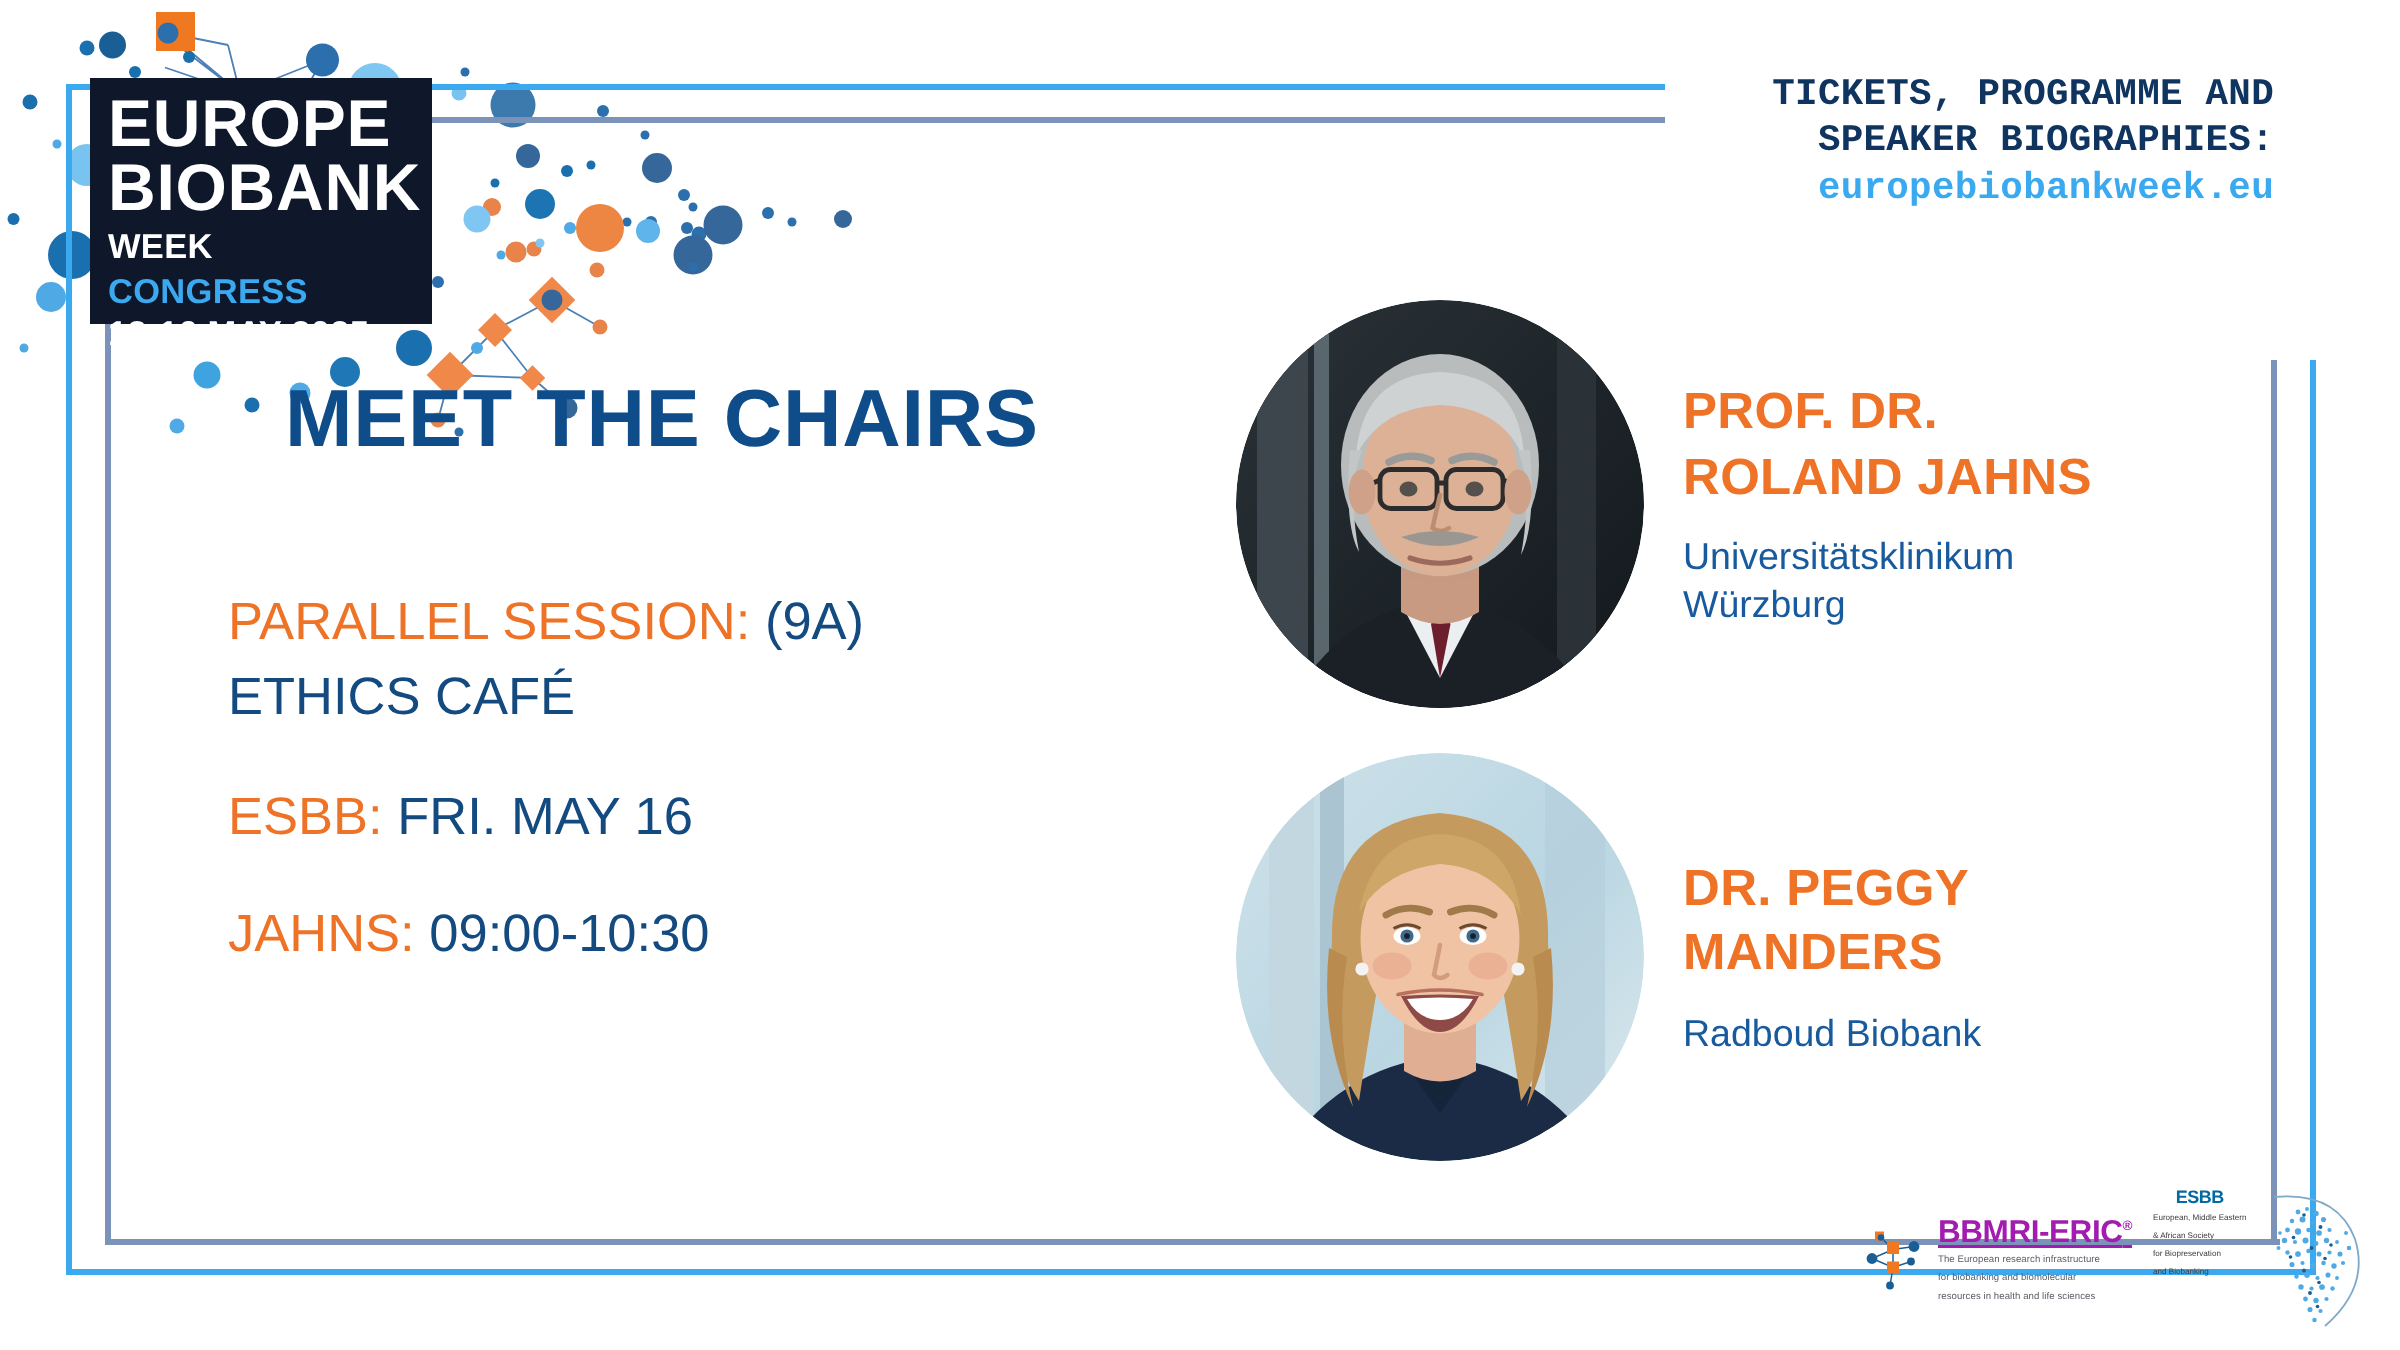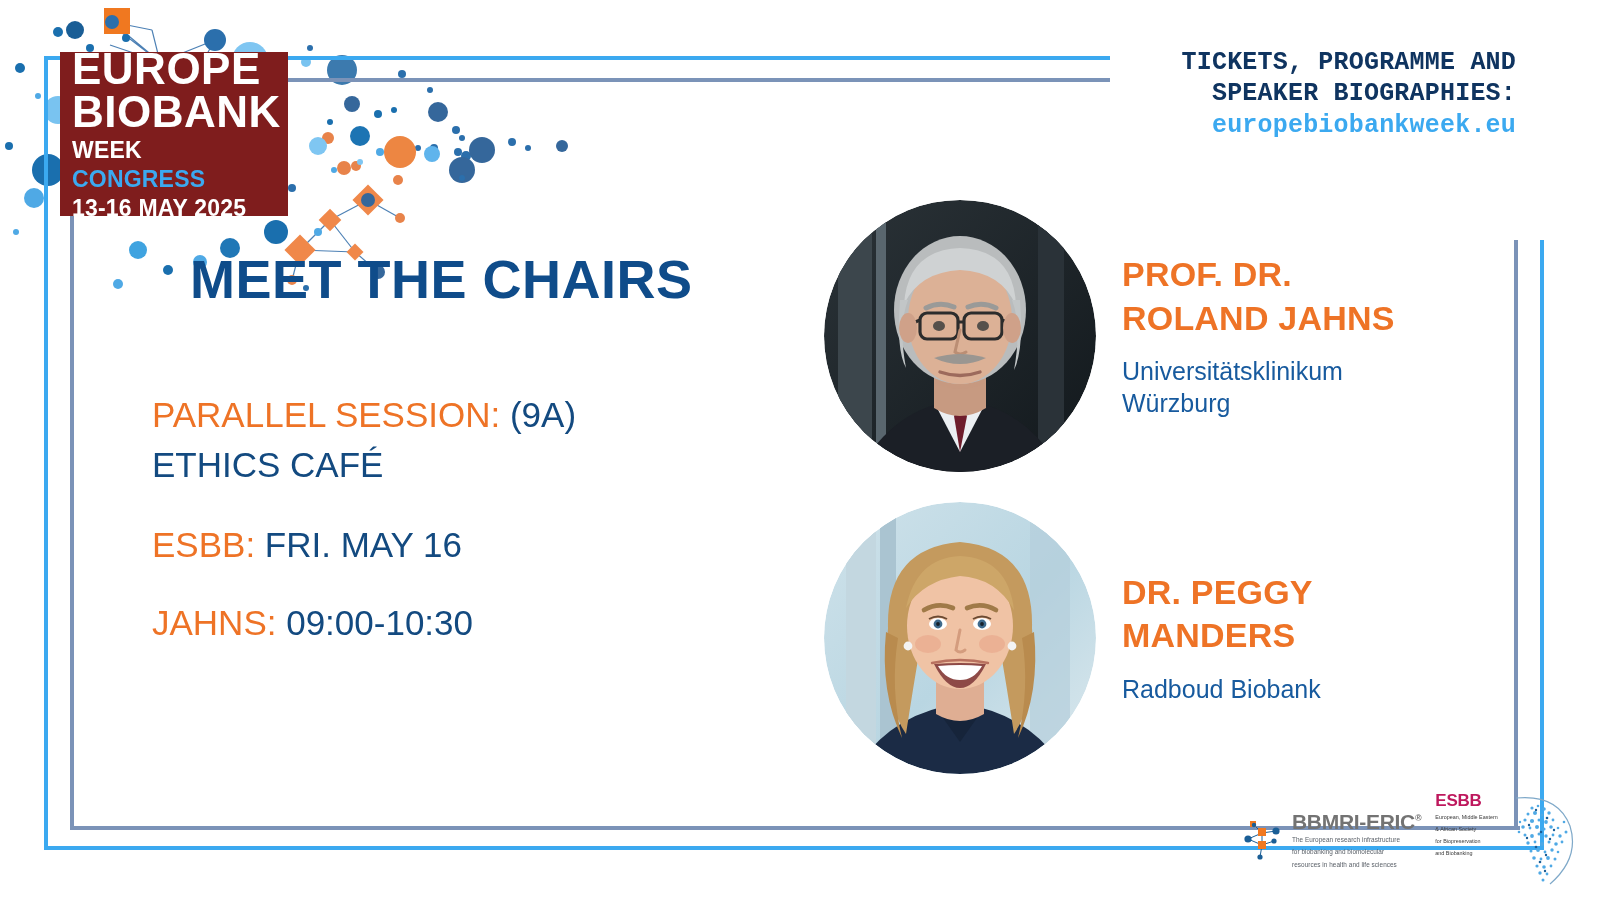--- a/index.html
+++ b/index.html
@@ -45,23 +45,23 @@
     position:absolute; left:1514px; top:240px; width:4px; height:590px;
     background:#7B93B8;
   }
 
   
   .particles { position:absolute; left:0; top:0; width:760px; height:300px; pointer-events:none; }
 
   
   .logo-box {
     position:absolute; left:60px; top:52px; width:228px; height:164px;
-    background:#7f1d1d;
+    background:#0f172a;
     padding:10px 12px 8px 12px;
-    display:flex; flex-direction:column; justify-content:center;
+    display:flex; flex-direction:column; 
   }
   .logo-l1 { color:#ffffff; font-size:44px; font-weight:bold; line-height:0.96; letter-spacing:0.5px; }
   .logo-l2 { color:#ffffff; font-size:44px; font-weight:bold; line-height:0.98; letter-spacing:0.5px; }
   .logo-l3 { font-size:23px; font-weight:bold; line-height:1.28; letter-spacing:0.2px; margin-top:3px; }
   .logo-l3 .wk { color:#ffffff; }
   .logo-l3 .cg { color:#3BA9F0; }
   .logo-l4 { color:#ffffff; font-size:23px; font-weight:bold; line-height:1.2; letter-spacing:0.2px; }
 
   
   .topright {
@@ -104,25 +104,25 @@
   }
   .spk-aff {
     color:#175A9E; font-size:25px; line-height:1.25; margin-top:16px;
   }
 
   
   .footer { position:absolute; left:1240px; top:792px; display:flex; align-items:center; }
   .bbmri { display:flex; align-items:center; }
   .bbmri-mark { width:46px; height:46px; margin-right:6px; }
   .bbmri-text { }
-  .bbmri-name { font-size:21px; font-weight:bold; color:#737373; letter-spacing:-0.3px; line-height:1; }
+  .bbmri-name { font-size:21px; font-weight:bold; color:#a21caf; letter-spacing:-0.3px; line-height:1;text-decoration:underline; }
   .bbmri-name sup { font-size:9px; vertical-align:super; }
   .bbmri-tag { font-size:6.4px; color:#5A6068; line-height:1.42; margin-top:3px; letter-spacing:0.05px; }
   .esbb { margin-left:14px; display:flex; align-items:flex-start; }
-  .esbb-name { font-size:17px; font-weight:bold; color:#be185d; line-height:1; letter-spacing:-0.3px; }
+  .esbb-name { font-size:12px; font-weight:bold; color:#0369a1; line-height:1; letter-spacing:-0.3px;text-align:center; }
   .esbb-tag { font-size:5.4px; color:#3A3A3A; line-height:1.5; margin-top:4px; }
   .esbb-africa { width:76px; height:96px; margin-left:4px; }
 </style>
 </head>
 <body>
 
 <div id="stage">
 
   <svg class="particles" viewBox="0 0 760 300" xmlns="http://www.w3.org/2000/svg">
     <g stroke="#2E6BA8" stroke-width="1.2" fill="none" opacity="0.85">

